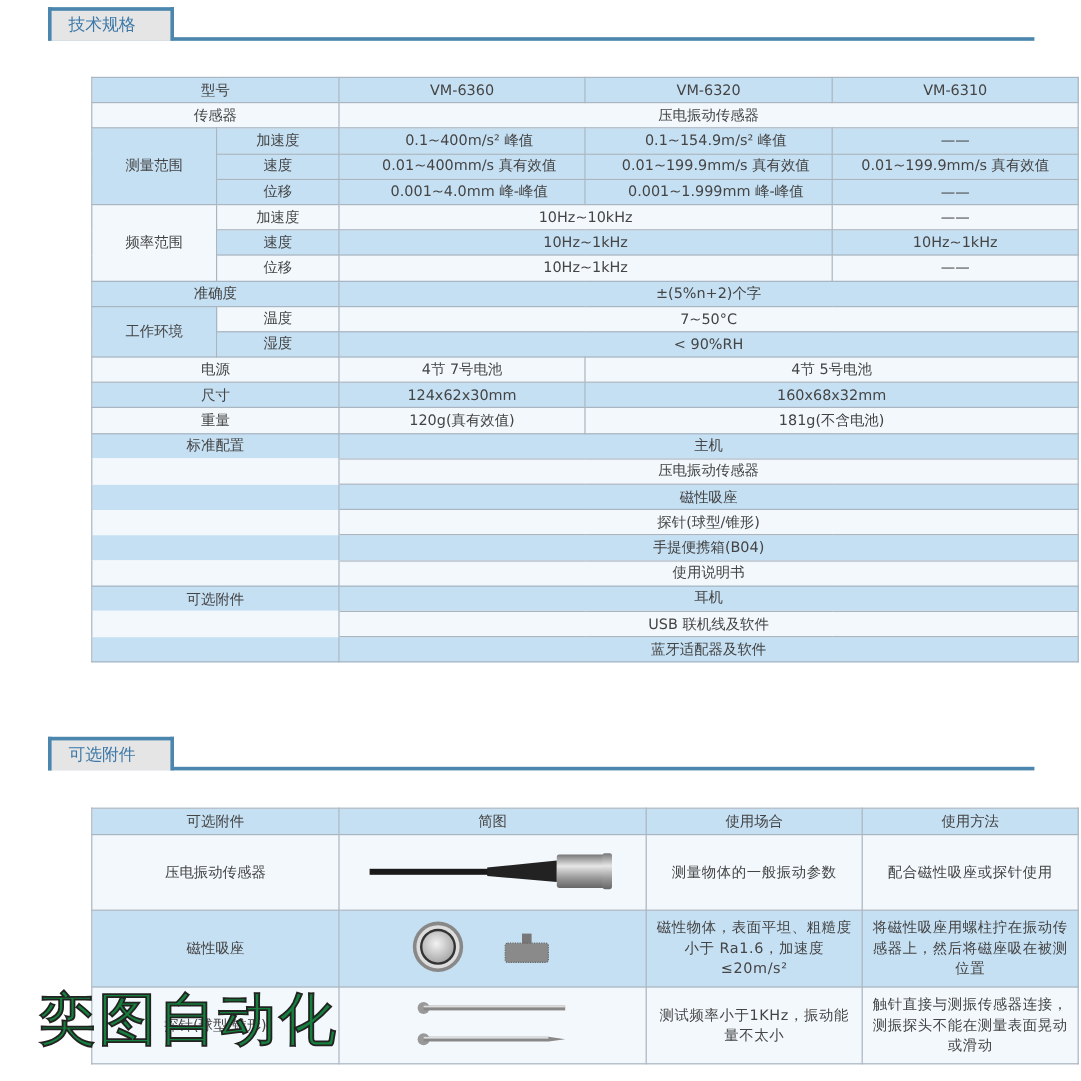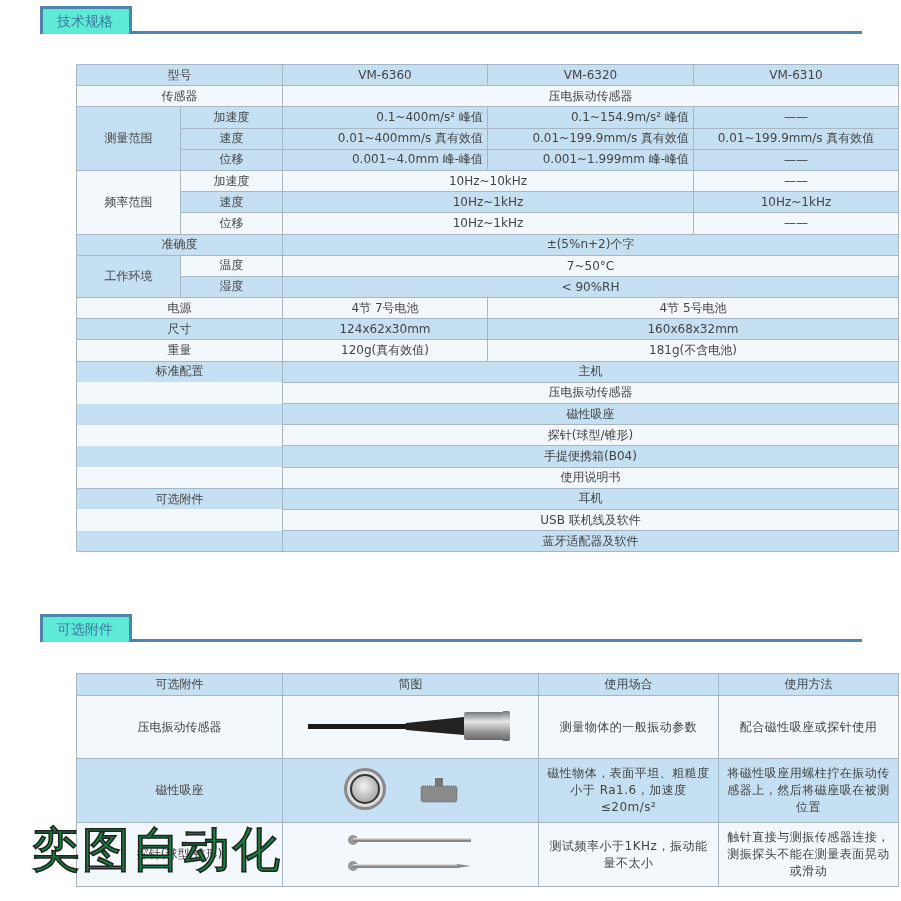--- a/index.html
+++ b/index.html
@@ -1,28 +1,28 @@
 <!DOCTYPE html>
 <html><head>
 <meta charset="utf-8">
 <style>
   * { box-sizing: border-box; margin: 0; padding: 0; }
   body { width: 901px; height: 901px; background: #ffffff; position: relative; overflow: hidden;
          font-family: "DejaVu Sans", "Liberation Sans", sans-serif; color: #3a3a3a; }
   .sec-head { position: absolute; left: 40px; width: 822px; height: 30px; }
   .sec-head .line { position: absolute; left: 0; right: 0; bottom: 0; height: 3px; background: #4a86ad; }
-  .sec-head .tab { position: absolute; left: 0; bottom: 0; height: 28px; padding: 0 16px 0 14px;
-       border: 3px solid #4a86ad; border-bottom: none; background: #5eead4; font-size: 14px; color: #3c78a8;
+  .sec-head .tab { position: absolute; left: 0; bottom: 0; height: 28px; padding: 0 29px 0 14px;
+       border: 3px solid #4a86ad; border-bottom: none; background: #e5e5e5; font-size: 14px; color: #3c78a8;
        line-height: 24px; z-index: 2; }
   .sec-head .tab::after { content: ""; position: absolute; left: 0; right: 0; bottom: -3px; height: 3px; background: #fff; }
   table { position: absolute; border-collapse: collapse; table-layout: fixed; font-size: 12px; margin-left: 36px; }
   td { border: 1px solid #a9b5c0; text-align: center; vertical-align: middle; color: #444; padding: 0 4px; white-space: nowrap; }
   .b { background: #c6e0f3; }
   .w { background: #f3f8fc; }
-  .left { text-align: right; padding-left: 16px; }
+  .left { text-align: center; padding-left: 16px; }
   #spec td { height: 21.2px; }
   #acc td { font-size: 12px; }
   #acc td.txt { white-space: normal; text-align: center; line-height: 17px; padding: 4px 8px; letter-spacing: 0.5px; }
   .wm { position: absolute; left: 32px; top: 818px; font-size: 48px; color: #15803d; letter-spacing: 2px;
         -webkit-text-stroke: 1.5px #222; font-family: "DejaVu Sans", sans-serif; font-weight: normal; z-index: 5; }
 </style>
 </head>
 <body>
 
 <div class="sec-head" style="top:4px;">

